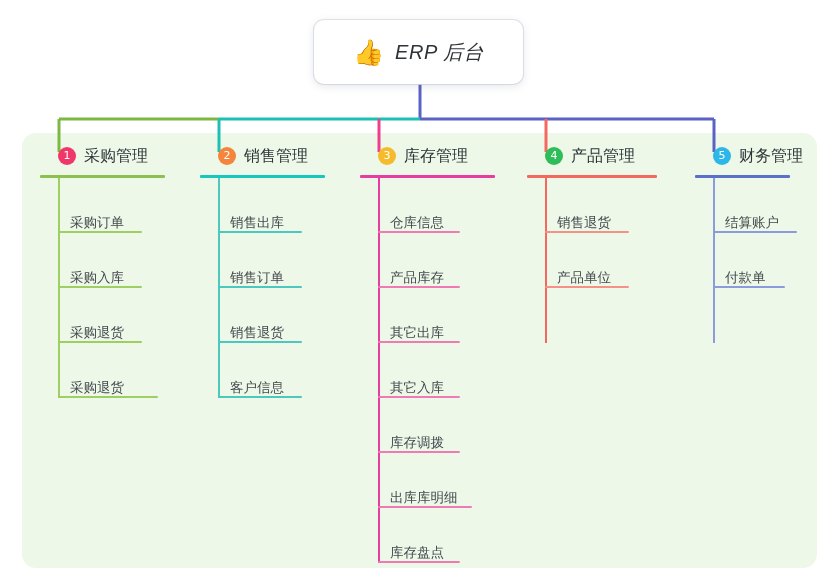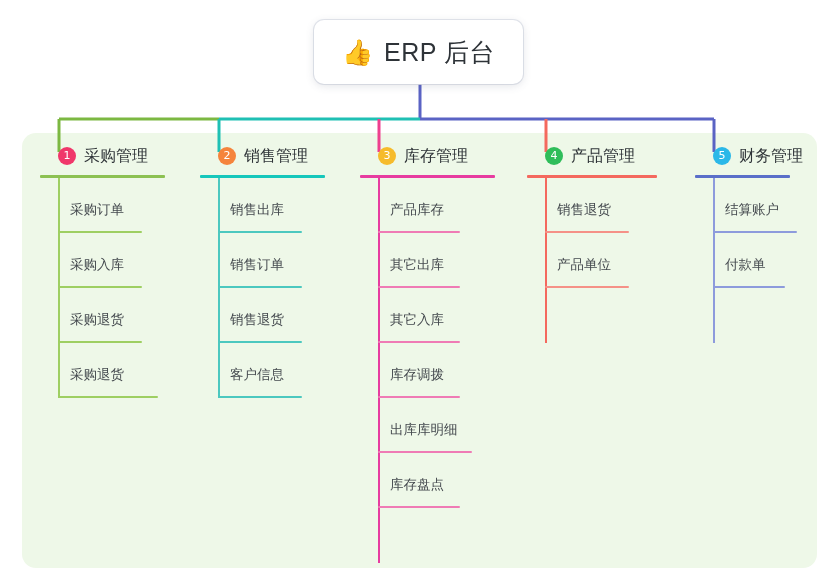--- a/index.html
+++ b/index.html
@@ -31,21 +31,21 @@
     left:314px;top:20px;
     width:209px;height:64px;
     background:#ffffff;
     border-radius:10px;
     box-shadow:0 2px 9px rgba(80,90,110,.16),0 0 0 1px rgba(225,228,235,.85);
     display:flex;align-items:center;justify-content:center;
     gap:11px;
   }
   .root-emoji{font-size:25px;line-height:1;font-family:"DejaVu Sans",sans-serif;}
   .root-title{
-    font-size:25px;color:#2e3338;letter-spacing:.5px;white-space:nowrap;
+    font-size:20px;color:#2e3338;letter-spacing:.5px;white-space:nowrap;font-style:italic;
   }
 
   
   .column{position:absolute;top:143px;}
   .col-head{
     display:flex;align-items:center;gap:8px;
     height:26px;padding-left:18px;
     white-space:nowrap;
   }
   .badge{
@@ -60,21 +60,21 @@
   .items{position:relative;margin-top:0;}
   .item{
     position:relative;
     height:55px;
     padding-left:30px;
     display:flex;align-items:flex-end;
     box-sizing:border-box;
   }
   .item-label{
     font-size:13.5px;color:#44494e;white-space:nowrap;
-    padding-bottom:14px;
+    padding-bottom:1px;
   }
   .item-rule{
     position:absolute;left:18px;bottom:0;height:2px;border-radius:1px;
   }
   .spine{position:absolute;left:18px;top:0;width:2px;}
 </style>
 </head>
 <body>
 
 <div id="diagram">
@@ -153,20 +153,24 @@
       </div>
       <div class="column" style="left: 360px; width: 165px;">
         <div class="col-head">
           <span class="badge" style="background: rgb(246, 187, 44);">3</span>
           <span class="col-name">库存管理</span>
         </div>
         <div class="head-rule" style="background: rgb(231, 60, 160); width: 135px; margin-left: 0px;"></div>
         <div class="items">
           <div class="spine" style="background: rgb(231, 60, 160); height: 385px;"></div>
           <div class="item">
+            <span class="item-label">仓库信息</span>
+            <div class="item-rule" style="background: rgb(239, 123, 181); width: 82px;"></div>
+          </div>
+          <div class="item">
             <span class="item-label">产品库存</span>
             <div class="item-rule" style="background: rgb(239, 123, 181); width: 82px;"></div>
           </div>
           <div class="item">
             <span class="item-label">其它出库</span>
             <div class="item-rule" style="background: rgb(239, 123, 181); width: 82px;"></div>
           </div>
           <div class="item">
             <span class="item-label">其它入库</span>
             <div class="item-rule" style="background: rgb(239, 123, 181); width: 82px;"></div>

